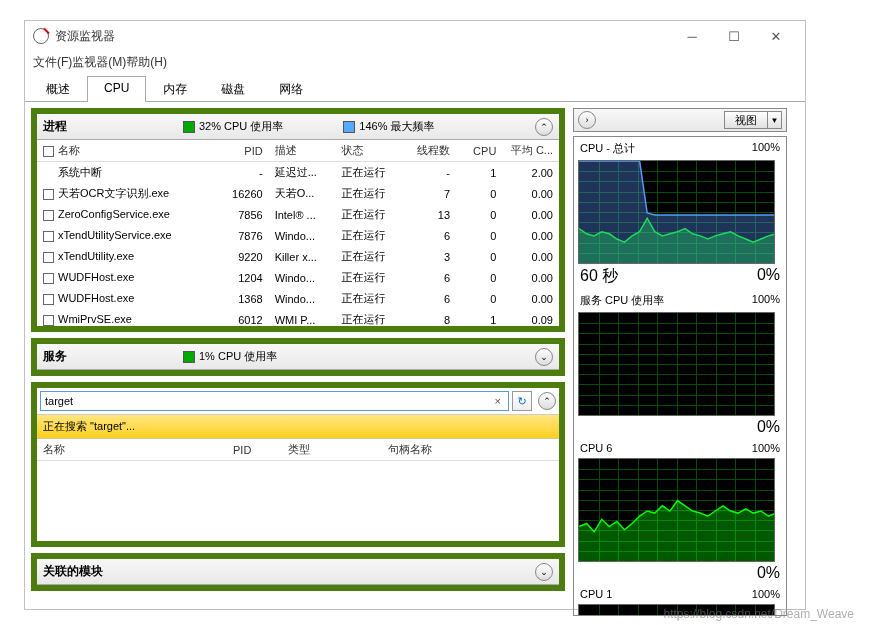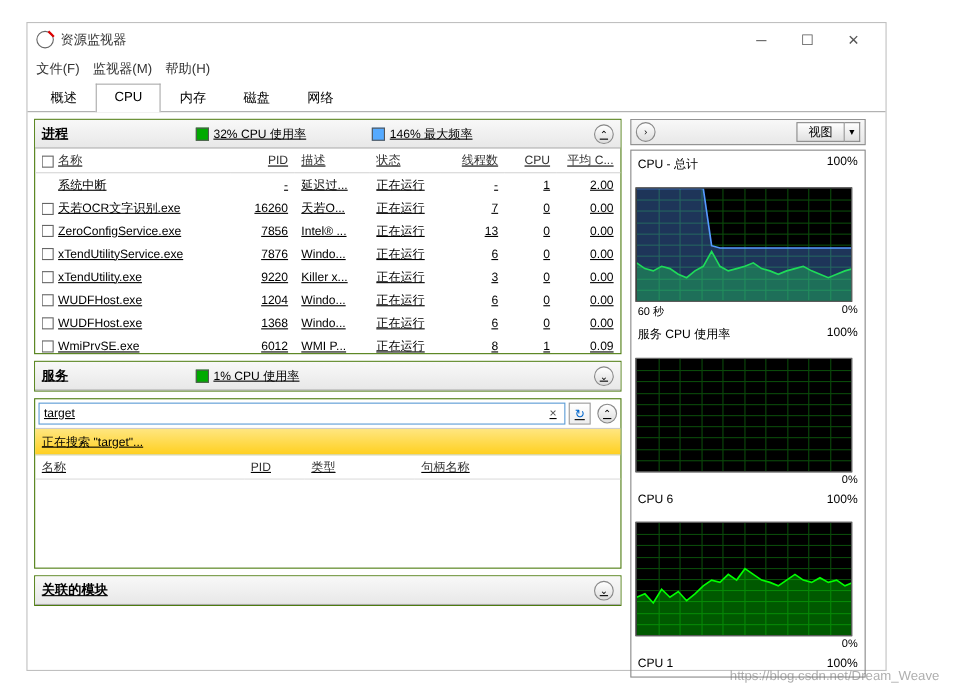--- a/index.html
+++ b/index.html
@@ -5,29 +5,29 @@
 * { box-sizing: border-box; margin: 0; padding: 0; font-family: "Microsoft YaHei", "Segoe UI", sans-serif; }
 body { background: #fff; width: 874px; height: 625px; overflow: hidden; position: relative; }
 .window { position: absolute; left: 24px; top: 20px; width: 782px; height: 590px; border: 1px solid #c0c0c0; background: #fff; }
 .titlebar { height: 30px; display: flex; align-items: center; padding: 0 8px; }
 .app-icon { width: 16px; height: 16px; margin-right: 6px; position: relative; }
 .app-icon::before { content: ""; position: absolute; width: 14px; height: 14px; border: 1px solid #666; border-radius: 50%; }
 .app-icon::after { content: ""; position: absolute; left: 10px; top: 2px; width: 7px; height: 2px; background: #d00; transform: rotate(45deg); }
 .title-text { font-size: 12px; color: #333; flex: 1; }
 .win-controls { display: flex; }
 .win-btn { width: 42px; height: 28px; display: flex; align-items: center; justify-content: center; color: #555; font-size: 13px; cursor: pointer; }
-.menubar { height: 22px; padding: 0 8px; font-size: 12px; color: #333; display: flex; align-items: center; gap: 12px; }
+.menubar { height: 22px; padding: 0 8px; font-size: 12px; color: #333; display: flex; align-items: center; gap: 0; }
 .menu-item { cursor: pointer; }
 .tabbar { display: flex; border-bottom: 1px solid #aaa; padding-left: 4px; margin-top: 2px; }
 .tab { padding: 4px 16px; font-size: 12px; border: 1px solid transparent; border-bottom: none; cursor: pointer; position: relative; top: 1px; }
 .tab.active { border-color: #aaa; background: #fff; }
 .content { display: flex; gap: 8px; padding: 6px; }
 .left-col { width: 534px; }
 .right-col { width: 214px; }
-.panel { border: 1px solid #4d7c0f; background: #fff; margin-bottom: 6px; text-decoration: underline; }
+.panel { border: 6px solid #4d7c0f; background: #fff; margin-bottom: 6px; }
 .panel-header { height: 26px; background: linear-gradient(#f8f8f8,#e8e8e8); border-bottom: 1px solid #aaa; display: flex; align-items: center; padding: 0 6px; font-size: 12px; }
 .panel-header.tall { height: 26px; }
 .panel-title { font-weight: bold; width: 140px; }
 .stat-block { display: flex; align-items: center; gap: 4px; }
 .stat-sq { width: 12px; height: 12px; border: 1px solid #555; }
 .sq-green { background: #0a0; }
 .sq-blue { background: #5af; }
 .stat-text { font-size: 11px; }
 .flex-spacer { flex: 1; }
 .expand-btn { width: 18px; height: 18px; border: 1px solid #888; border-radius: 50%; background: linear-gradient(#fff,#ddd); display: flex; align-items: center; justify-content: center; font-size: 9px; cursor: pointer; }
@@ -44,24 +44,24 @@
 .clear-x { color: #555; font-size: 11px; cursor: pointer; padding: 0 3px; }
 .refresh-btn { width: 20px; height: 20px; border: 1px solid #999; margin-left: 3px; display: flex; align-items: center; justify-content: center; font-size: 11px; color: #06c; cursor: pointer; background: linear-gradient(#fff,#eee); }
 .searching-bar { background: linear-gradient(#ffe680,#ffd020); padding: 4px 6px; font-size: 11px; border-bottom: 1px solid #cc9; }
 .handles-body { height: 80px; }
 .right-header { height: 24px; border: 1px solid #888; background: linear-gradient(#f8f8f8,#e8e8e8); display: flex; align-items: center; padding: 0 4px; margin-bottom: 4px; }
 .right-nav { width: 18px; height: 18px; border: 1px solid #888; border-radius: 50%; background: linear-gradient(#fff,#ddd); display: flex; align-items: center; justify-content: center; font-size: 9px; cursor: pointer; }
 .view-btn { border: 1px solid #888; background: linear-gradient(#fff,#e0e0e0); font-size: 11px; padding: 1px 10px; height: 18px; cursor: pointer; }
 .view-dd { width: 14px; height: 18px; border: 1px solid #888; border-left: none; background: linear-gradient(#fff,#e0e0e0); display: flex; align-items: center; justify-content: center; font-size: 8px; cursor: pointer; }
 .charts { height: 480px; overflow-y: auto; border: 1px solid #888; padding: 4px; }
 .chart-block { margin-bottom: 6px; }
-.chart-head { display: flex; justify-content: space-between; font-size: 11px; padding: 0 2px 14px; }
+.chart-head { display: flex; justify-content: space-between; font-size: 11px; padding: 0 2px 4px; }
 .chart-area { width: 197px; height: 104px; background: #000; border: 1px solid #666; position: relative; overflow: hidden; }
 .grid-line { position: absolute; background: #0a4a0a; }
-.chart-foot { display: flex; justify-content: space-between; font-size: 10px; padding: 2px 2px 0; }
+.chart-foot { display: flex; justify-content: space-between; font-size: 16px; padding: 2px 2px 0; }
 .watermark { position: absolute; right: 20px; bottom: 4px; font-size: 12px; color: rgba(120,120,120,0.6); }
 ::-webkit-scrollbar { width: 16px; }
 ::-webkit-scrollbar-track { background: #eee; }
 ::-webkit-scrollbar-thumb { background: #ccc; border: 1px solid #aaa; }
 </style>
 </head>
 <body>
 
 <div class="window">
   <div class="titlebar">

